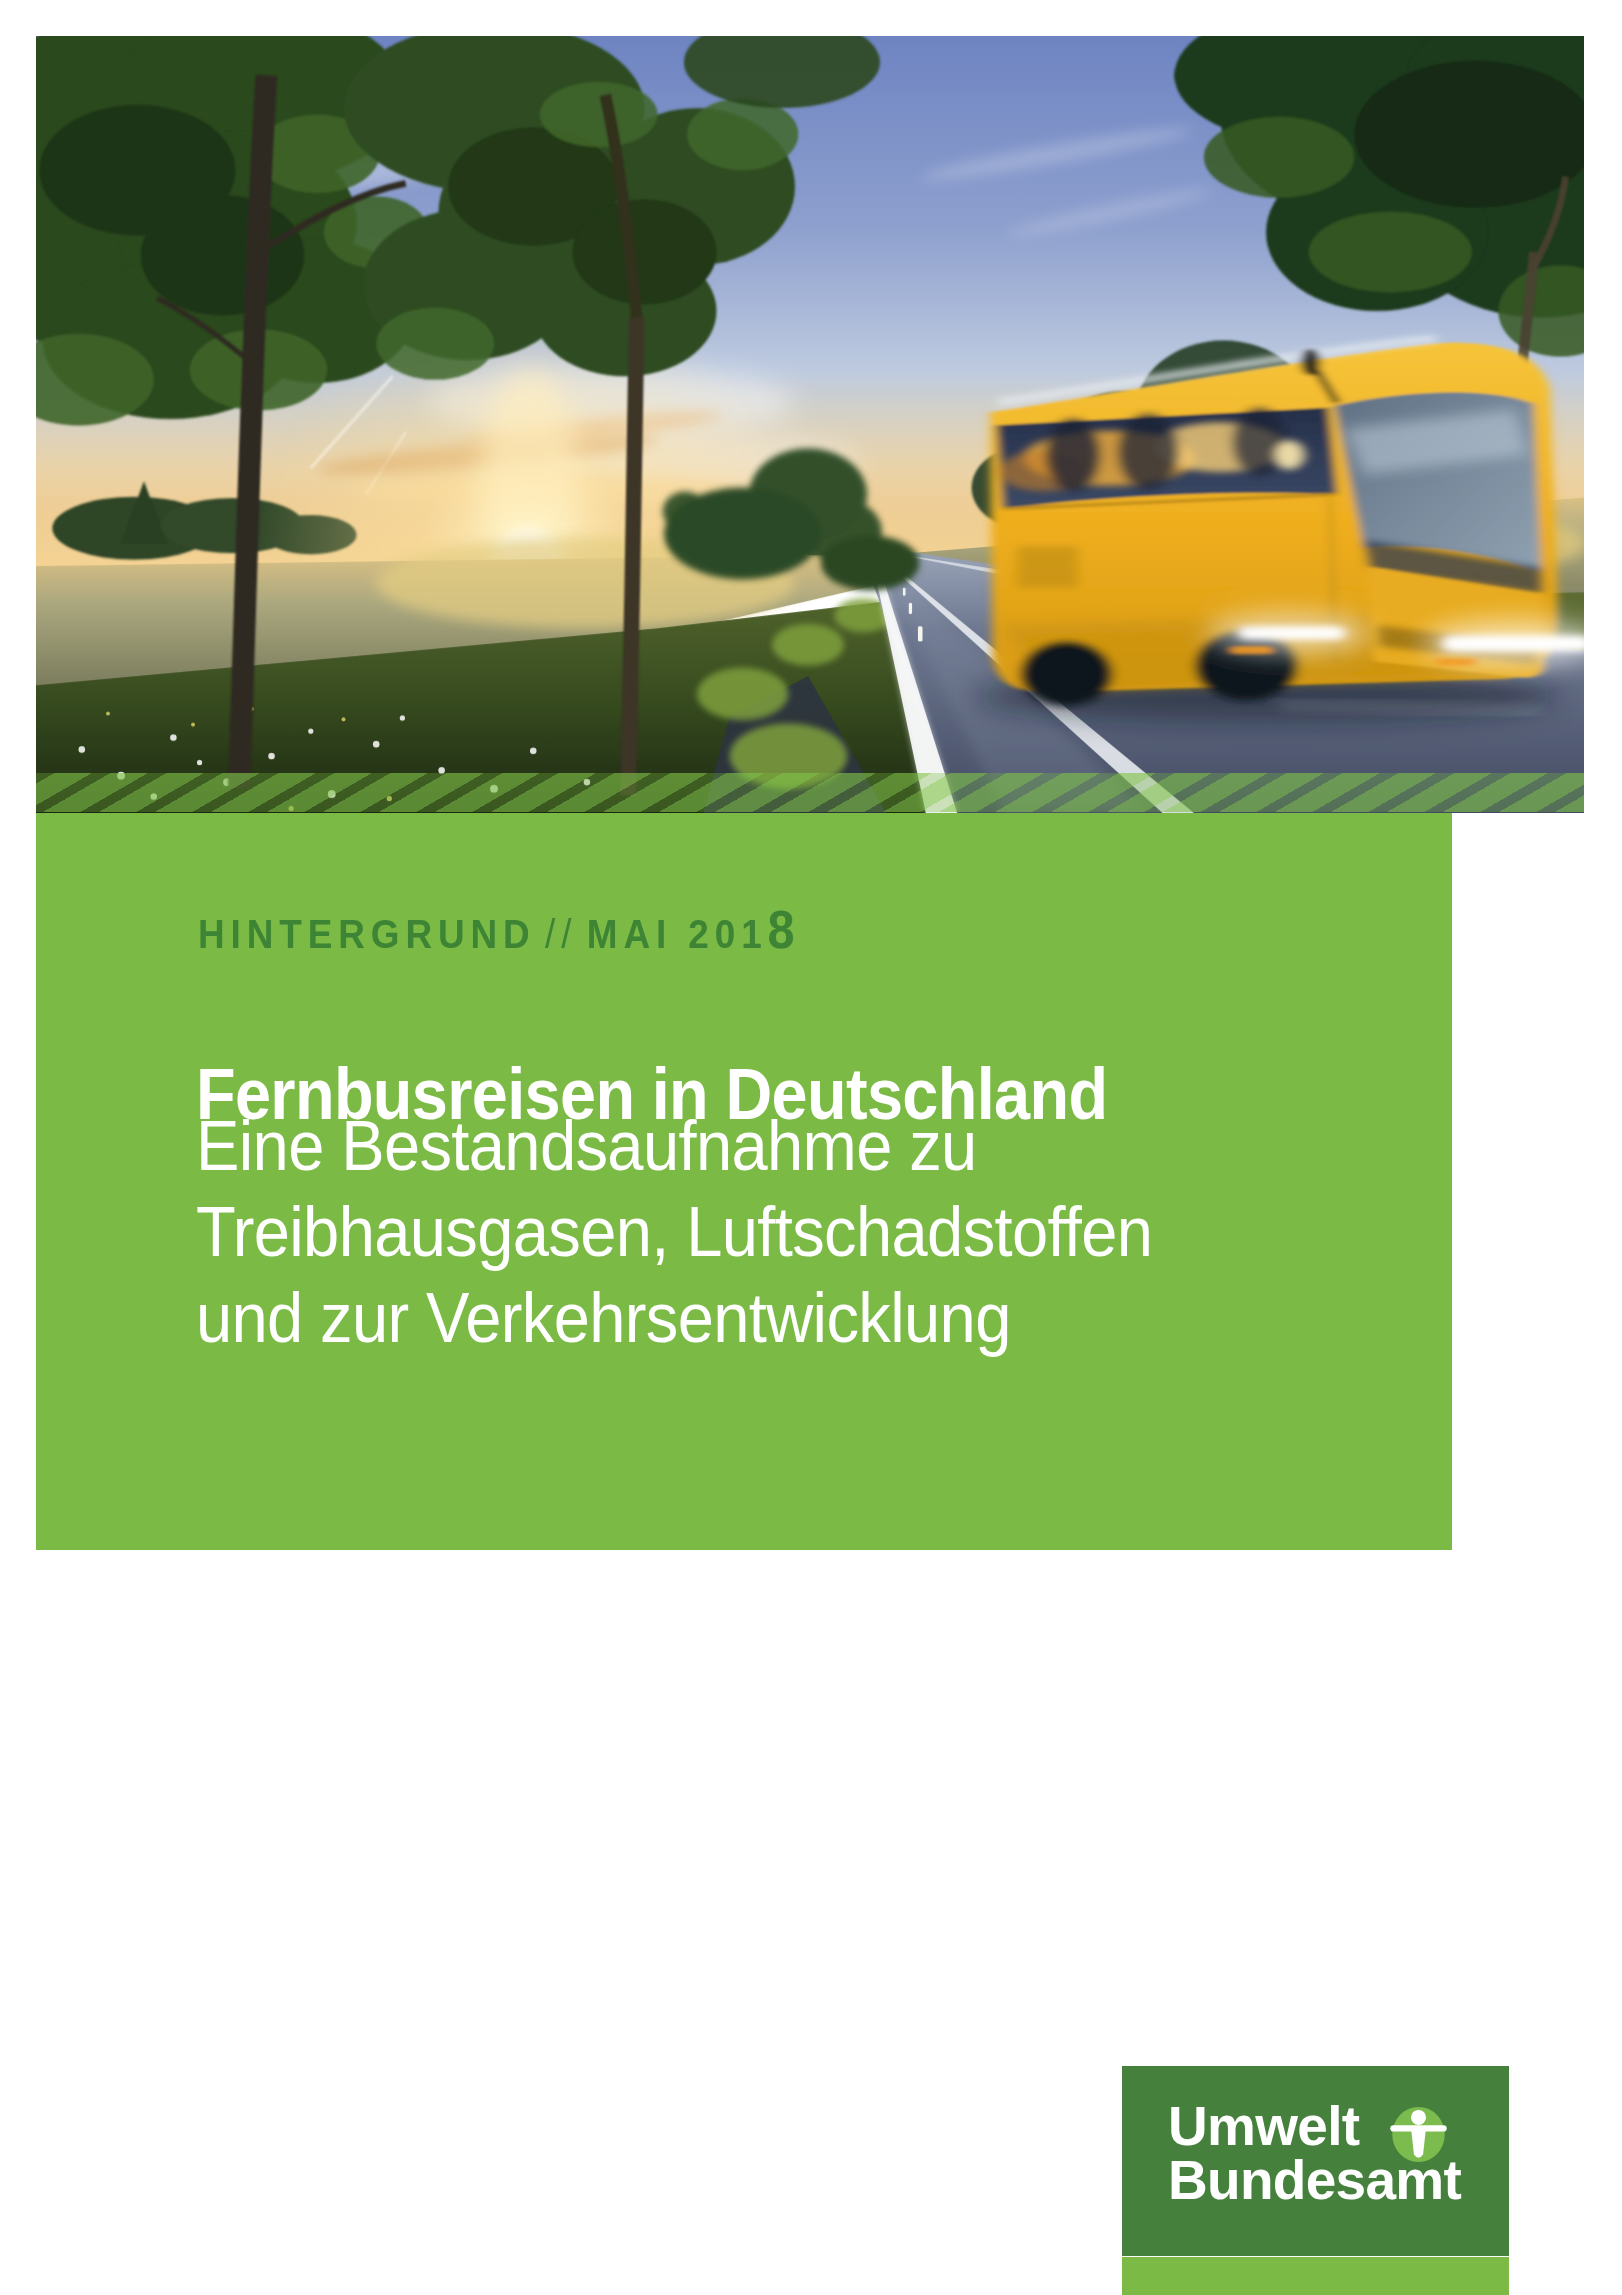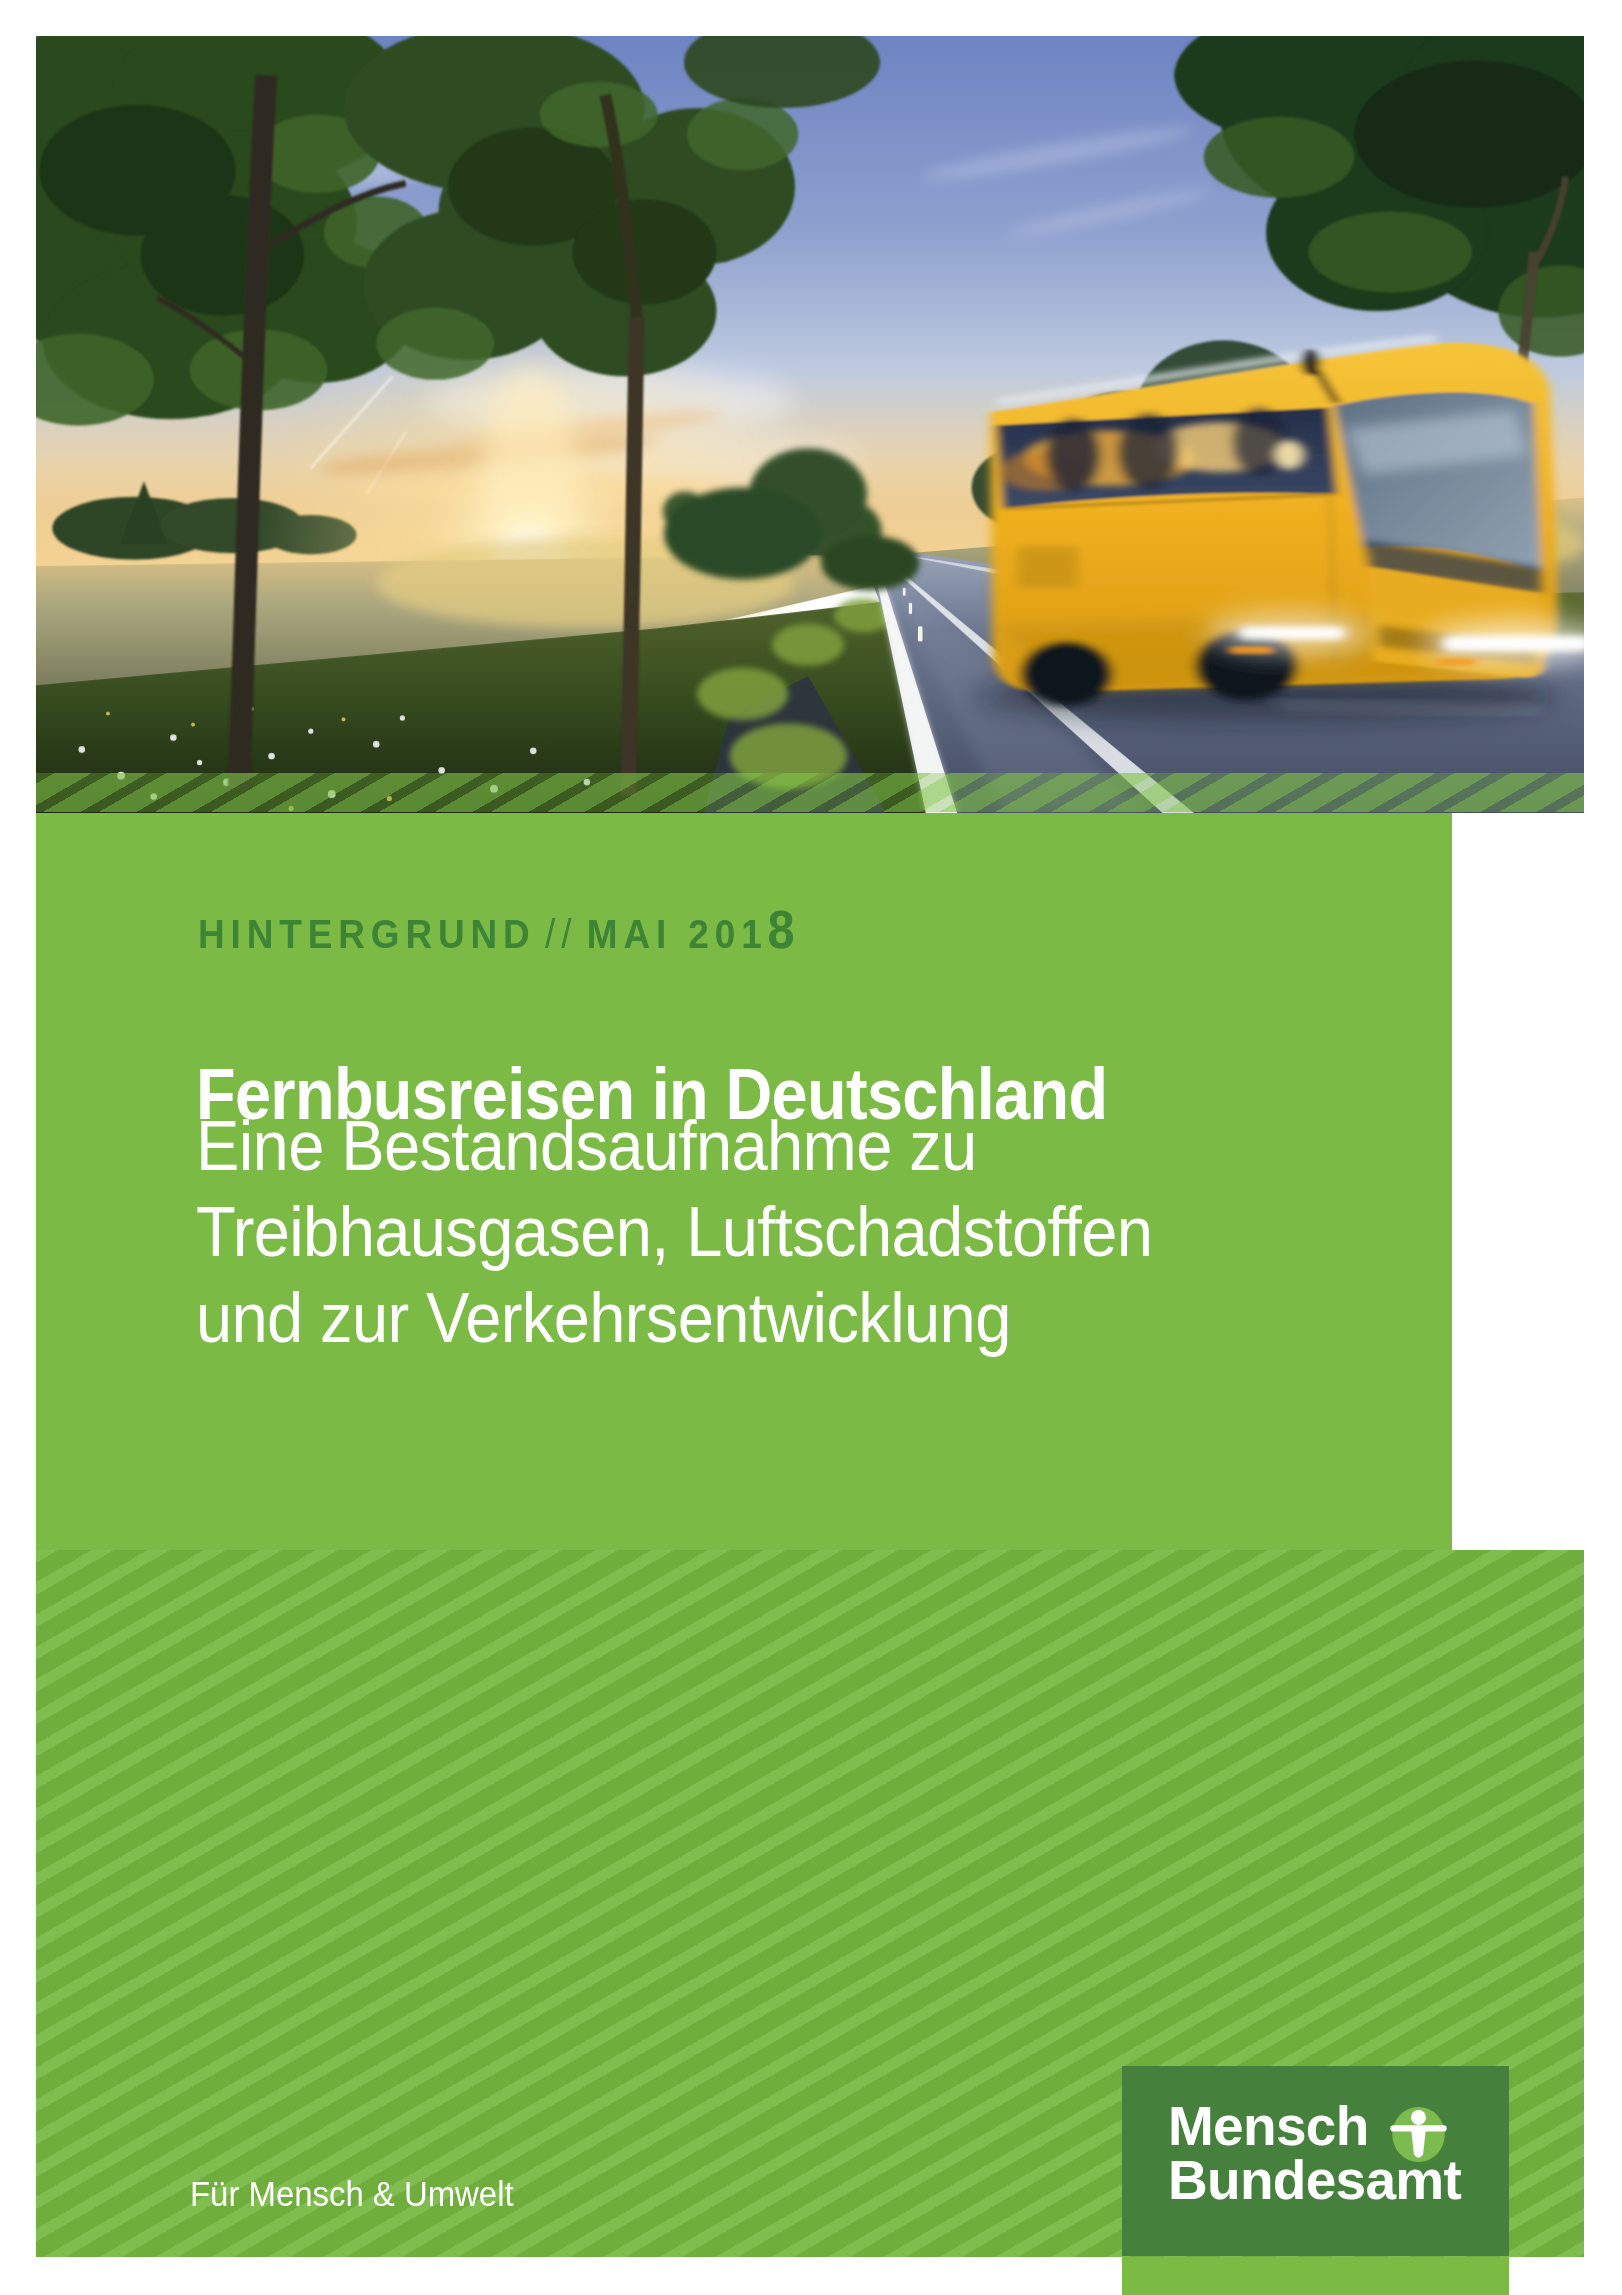--- a/index.html
+++ b/index.html
@@ -345,27 +345,24 @@
       <span>HINTERGRUND</span><span class="sep">//</span><span class="date"><span>MAI 201</span><span class="big8">8</span></span>
     </div>
     <h1 class="title">Fernbusreisen in Deutschland</h1>
     <div class="subtitle">
       <span>Eine Bestandsaufnahme zu</span>
       <span>Treibhausgasen, Luftschadstoffen</span>
       <span>und zur Verkehrsentwicklung</span>
     </div>
   </section>
 
-  <section class="green-striped">
-    <div class="claim">Für Mensch &amp; Umwelt</div>
-  </section>
 
   <div class="logo-box">
     <div class="logo-text">
-      <span>Mensch</span>
+      <span>Umwelt</span>
       <span>Bundesamt</span>
     </div>
     <svg class="logo-icon" viewBox="-48 -48 96 96">
       <ellipse cx="0" cy="0" rx="40" ry="42" fill="#7CBB4E"></ellipse>
       <circle cx="0" cy="-26" r="11.5" fill="#ffffff"></circle>
       <rect x="-43" y="-14" width="86" height="9.5" rx="4.75" fill="#ffffff"></rect>
       <path d="M-11,-6 L11,-6 L7,30 Q0,41 -7,30 Z" fill="#ffffff"></path>
     </svg>
   </div>
   <div class="logo-flap"></div>

